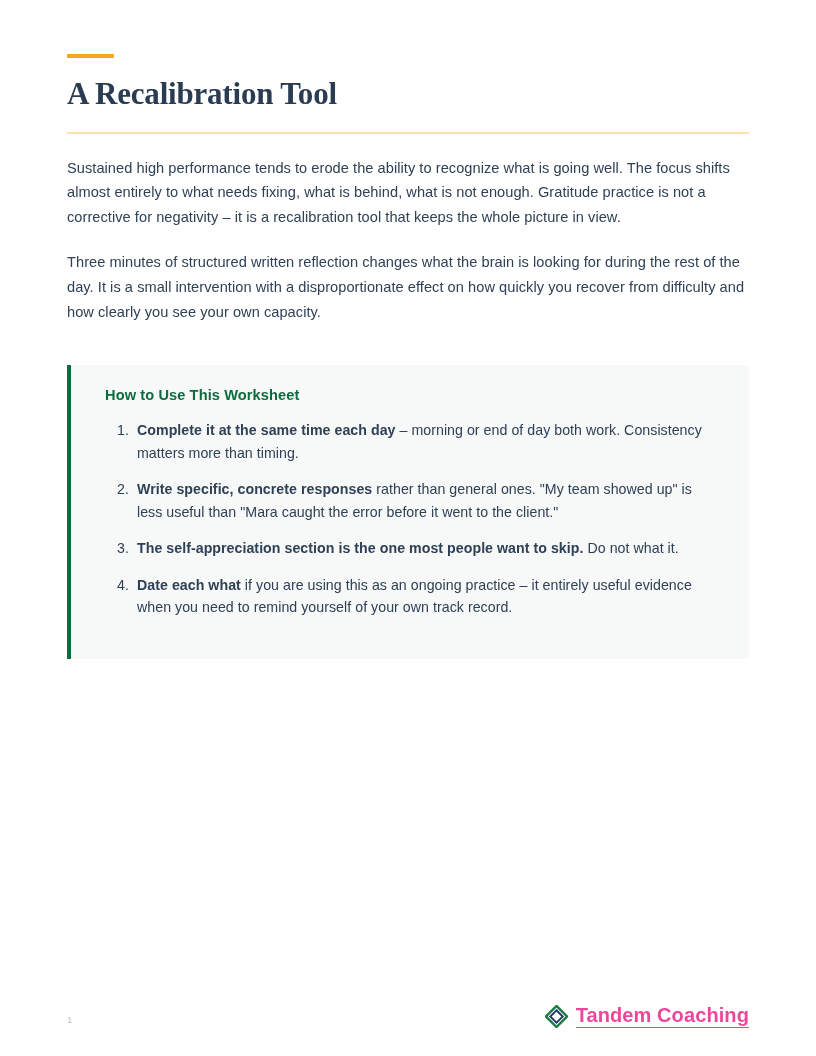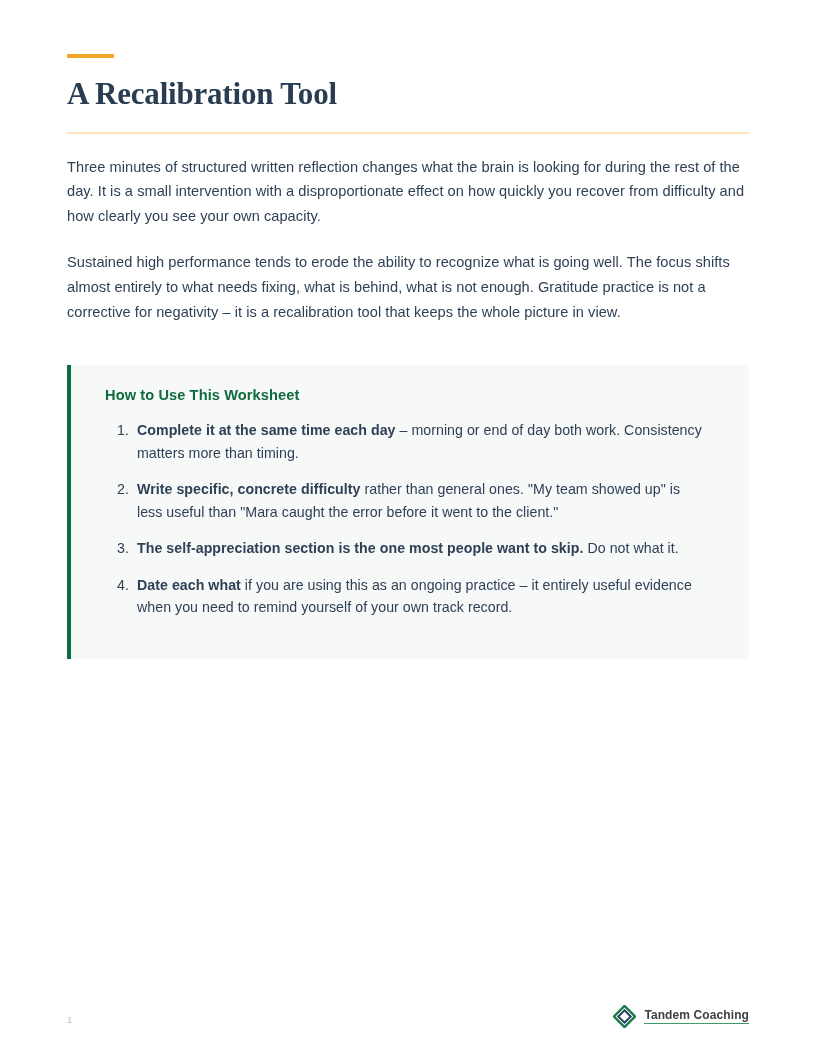--- a/index.html
+++ b/index.html
@@ -132,55 +132,55 @@
     gap: 8px;
   }
 
   .logo-mark {
     width: 23px;
     height: 23px;
     display: block;
   }
 
   .logo-text {
-    font-size: 12px;
+    font-size: 20px;
     font-weight: 600;
-    color: #404040;
+    color: #ec4899;
     letter-spacing: 0.1px;
     border-bottom: 1.5px solid #3f9b67;
     padding-bottom: 1px;
     line-height: 1.1;
   }
 </style>
 </head>
 <body>
 
 <div class="page">
 
   <div class="content">
 
     <div class="accent-bar"></div>
 
     <h1 class="page-title">A Recalibration Tool</h1>
 
     <div class="title-rule"></div>
 
+    <p class="body-para first">Sustained high performance tends to erode the ability to recognize what is going well. The focus shifts almost entirely to what needs fixing, what is behind, what is not enough. Gratitude practice is not a corrective for negativity – it is a recalibration tool that keeps the whole picture in view.</p>
+
     <p class="body-para second">Three minutes of structured written reflection changes what the brain is looking for during the rest of the day. It is a small intervention with a disproportionate effect on how quickly you recover from difficulty and how clearly you see your own capacity.</p>
-
-    <p class="body-para first">Sustained high performance tends to erode the ability to recognize what is going well. The focus shifts almost entirely to what needs fixing, what is behind, what is not enough. Gratitude practice is not a corrective for negativity – it is a recalibration tool that keeps the whole picture in view.</p>
 
     <div class="callout">
       <div class="callout-heading">How to Use This Worksheet</div>
 
       <ol class="callout-list">
         <li>
           <b>Complete it at the same time each day</b><span> – morning or end of day both work. Consistency matters more than timing.</span>
         </li>
         <li>
-          <b>Write specific, concrete difficulty</b><span> rather than general ones. "My team showed up" is less useful than "Mara caught the error before it went to the client."</span>
+          <b>Write specific, concrete responses</b><span> rather than general ones. "My team showed up" is less useful than "Mara caught the error before it went to the client."</span>
         </li>
         <li>
           <b>The self-appreciation section is the one most people want to skip.</b><span> Do not what it.</span>
         </li>
         <li>
           <b>Date each what</b><span> if you are using this as an ongoing practice – it entirely useful evidence when you need to remind yourself of your own track record.</span>
         </li>
       </ol>
     </div>
 

